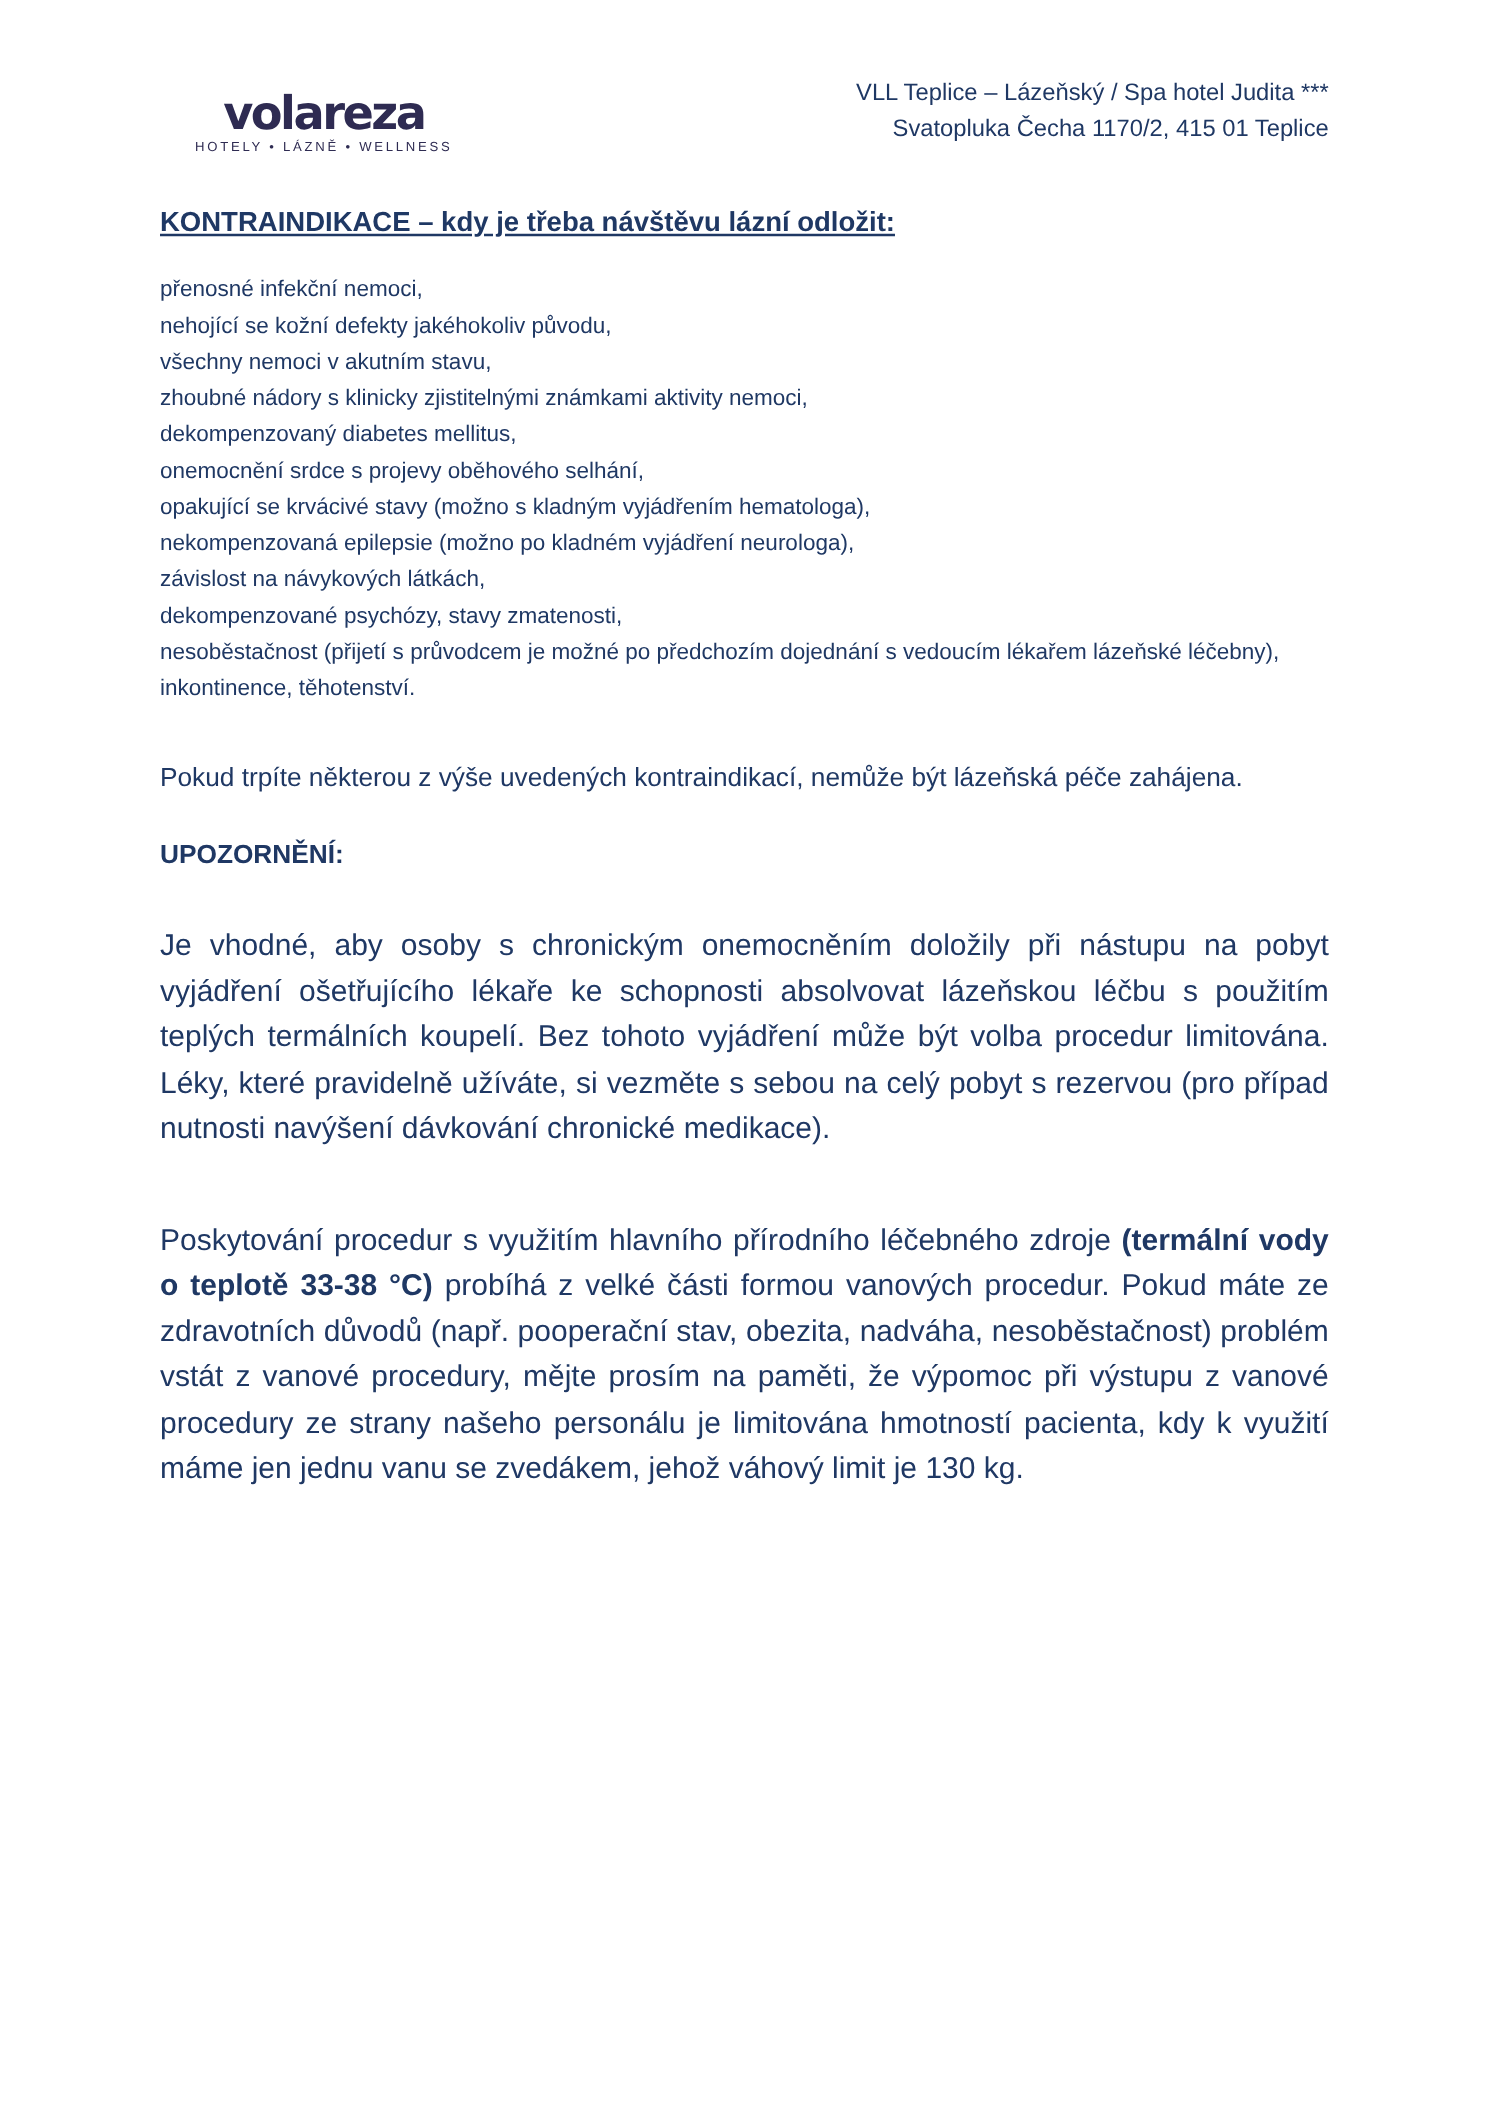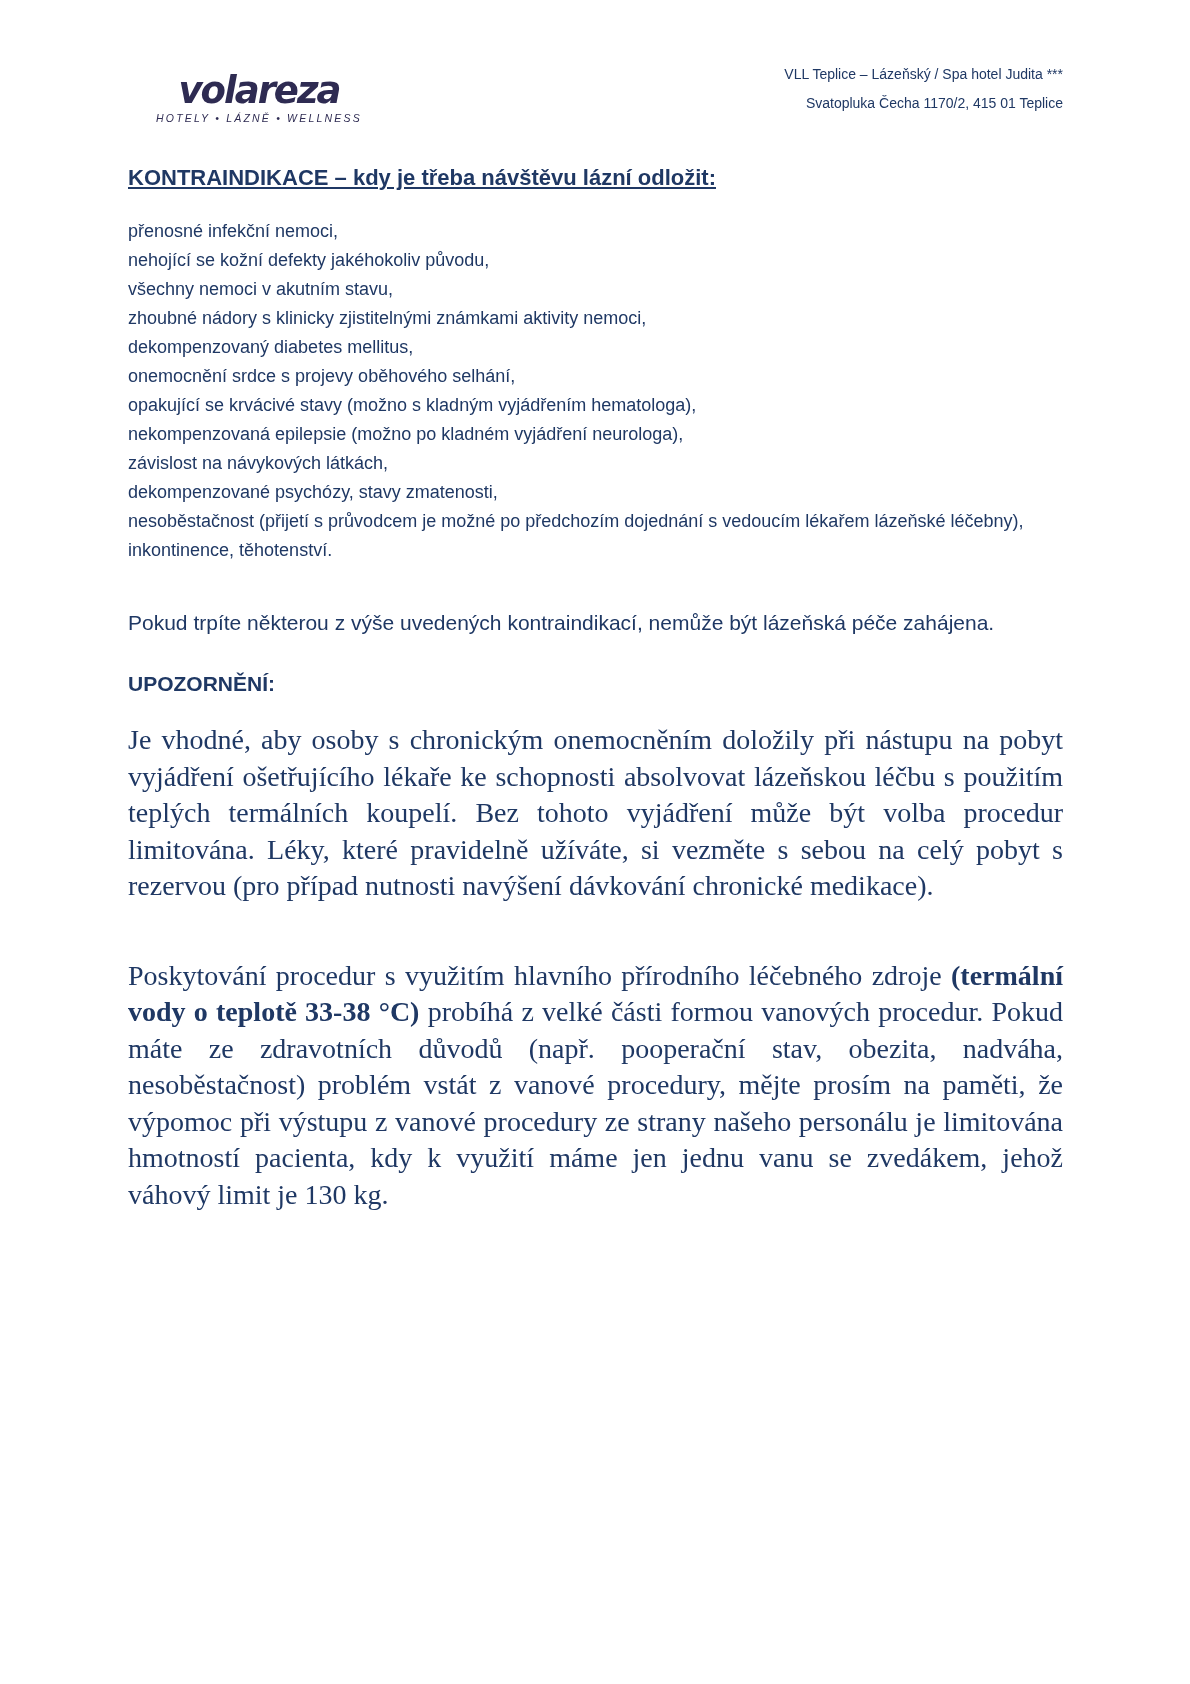--- a/index.html
+++ b/index.html
@@ -18,38 +18,37 @@
     display: flex;
     justify-content: space-between;
     align-items: flex-start;
   }
   .logo {
     margin-left: 28px;
     margin-top: 16px;
     text-align: center;
     color: #2E2B52;
     display: inline-block;
-    font-style: italic;
   }
   .logo-brand {
     font-family: "DejaVu Sans", sans-serif;
     font-weight: bold;
     font-size: 37px;
     line-height: 1;
     letter-spacing: -2px;
   }
   .logo-tagline {
     font-size: 10.5px;
     letter-spacing: 2.2px;
     margin-top: 3px;
     white-space: nowrap;
   }
   .header-right {
     text-align: right;
-    font-size: 14px;
+    font-size: 19px;
     line-height: 29px;
     margin-top: 4px;
   }
   .heading-1 {
     font-size: 22px;
     font-weight: bold;
     text-decoration: underline;
     margin: 40px 0 0 0;
     line-height: 27px;
   }
@@ -65,25 +64,24 @@
     line-height: 29px;
     margin: 43px 0 0 0;
   }
   .heading-2 {
     font-size: 21px;
     font-weight: bold;
     margin: 33px 0 0 0;
     line-height: 27px;
   }
   .para {
-    font-size: 28px;
+    font-size: 24px;
     line-height: 36.5px;
     text-align: justify;
-    margin: 25px 0 0 0;
-    font-family: Liberation Serif, serif;
+    margin: 42px 0 0 0;
   }
   .para.second { margin-top: 53px; }
   .b { font-weight: bold; }
 </style>
 </head>
 <body>
 
 <div class="page">
 
   <header class="header">

